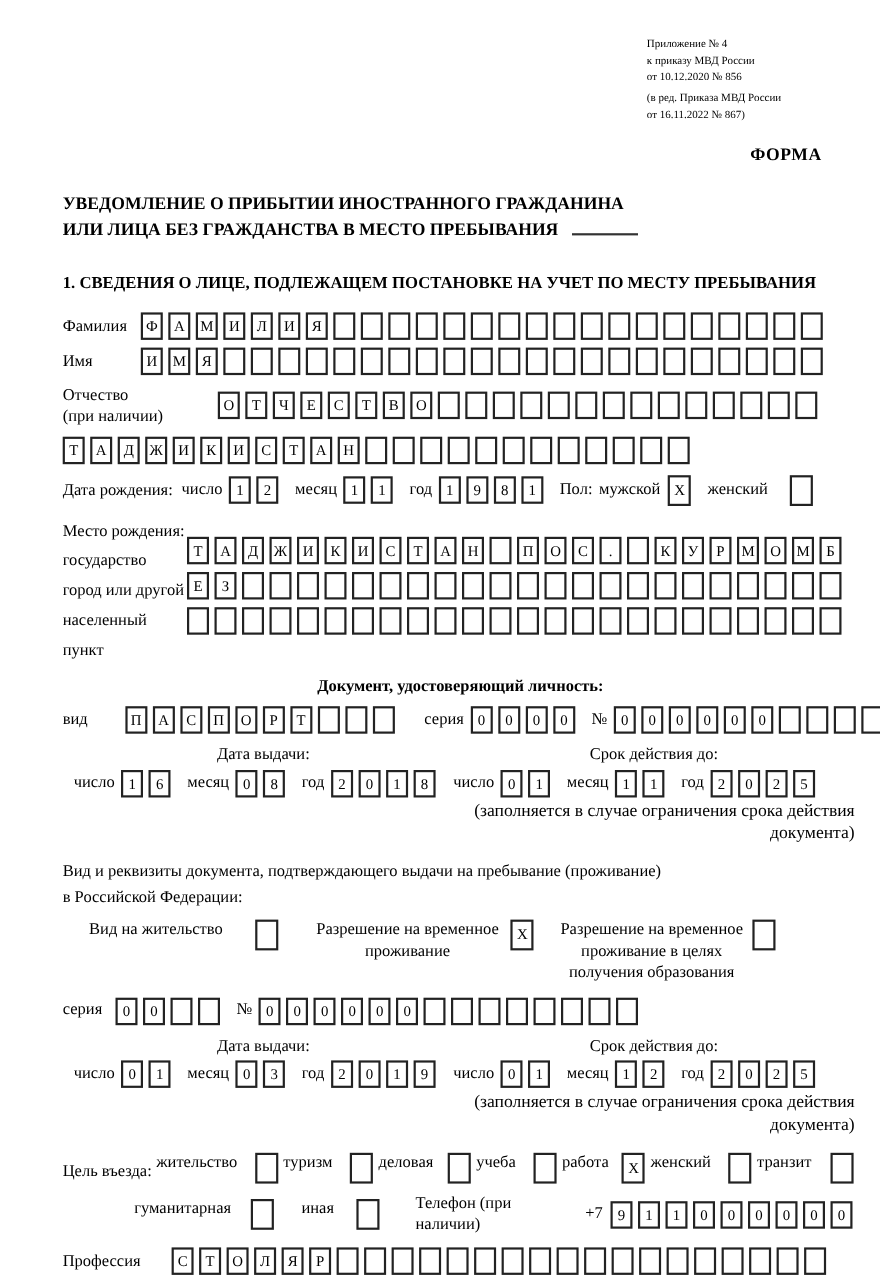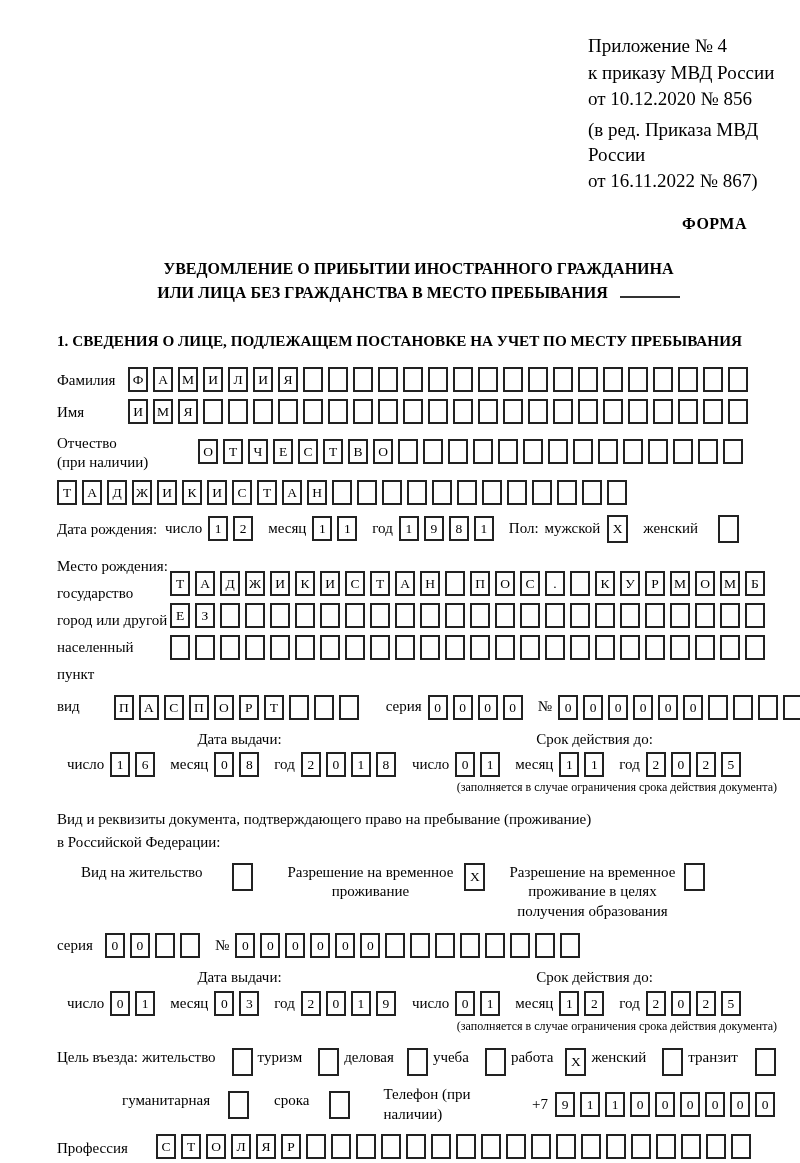--- a/index.html
+++ b/index.html
@@ -1,25 +1,25 @@
 <!DOCTYPE html>
 <html><head>
 <meta charset="utf-8">
 <style>
   html,body{margin:0;padding:0;background:#fff;}
   .page{
     width:800px;min-height:1163px;box-sizing:border-box;
     padding:34px 20px 40px 57px;background:#fff;color:#000;
     font-family:"Liberation Serif","DejaVu Serif",serif;font-size:15px;line-height:1.3;
   }
-  .topblock{margin-left:auto;width:192px;font-size:19px;}
+  .topblock{margin-left:auto;width:192px;font-size:10px;}
   .topblock div{margin-bottom:2px;}
   .edition{margin-top:6px;}
   .forma{font-weight:bold;text-align:right;padding-right:33px;margin-top:20px;font-size:16px;letter-spacing:.5px;}
-  .doc-title{font-weight:bold;text-align:center;font-size:16px;margin-top:22px;line-height:1.5;}
+  .doc-title{font-weight:bold;text-align:left;font-size:16px;margin-top:22px;line-height:1.5;}
   .title-blank{display:inline-block;width:60px;border-bottom:2px solid #333;height:14px;margin-left:12px;}
   .sec-head{font-weight:bold;font-size:15.2px;margin-top:26px;margin-bottom:16px;}
   .frow{display:flex;align-items:center;margin-bottom:7px;}
   .lbl{flex:none;padding-top:3px;}
   .w71{width:71px;}.w113{width:113px;}.w116{width:116px;}.w141{width:141px;}
   .boxes{display:inline-flex;flex:none;}
   .cell{
     flex:none;display:inline-block;width:16px;height:21px;border:2px solid #222;
     margin-right:5px;text-align:center;font-size:13.5px;line-height:21px;background:#fff;
   }
@@ -27,28 +27,28 @@
   .ig{display:inline-flex;align-items:center;flex:none;}
   .ig .txt{margin:0 6px 0 10px;}
   .ig .txt.first{margin-left:0;}
   .stackrows .boxes{margin-bottom:7px;display:flex;}
   .center-bold{font-weight:bold;text-align:center;margin:10px 0 8px 0;}
   .datecols{display:flex;margin-top:10px;}
   .dcol{flex:none;}
   .dcol .dhead{text-align:center;margin-bottom:3px;}
   .dcol-l{width:345px;margin-left:10px;}
   .dcol-r{width:365px;}
-  .note{font-size:12px;margin-top:3px;}
+  .note{font-size:16px;margin-top:3px;}
   .note-r{text-align:right;}
   .intro{margin-top:14px;margin-bottom:4px;}
   .optrow{display:flex;margin-top:10px;margin-bottom:12px;}
   .opt{display:flex;align-items:flex-start;flex:none;}
   .opt .olabel{text-align:center;}
   .opt .cell{margin-left:8px;margin-top:0;}
-  .purpose{display:flex;align-items:flex-start;justify-content:space-between;margin-top:14px;}
+  .purpose{display:flex;align-items:flex-end;justify-content:space-between;margin-top:14px;}
   .purpose .ptxt{flex:none;margin-right:4px;}
   .purpose2{display:flex;align-items:center;margin-top:9px;margin-left:65px;}
   .mt10{margin-top:10px;}
 </style>
 </head>
 <body>
 
 <div class="page">
 
   <div class="topblock">
@@ -305,20 +305,21 @@
           <span class="cell"></span>
           <span class="cell"></span>
           <span class="cell"></span>
           <span class="cell"></span>
           <span class="cell"></span>
           <span class="cell"></span>
         </div>
     </div>
   </div>
 
+  <div class="center-bold">Документ, удостоверяющий личность:</div>
 
   <div class="frow">
     <div class="ig">
       <span class="txt first" style="margin-right:34px">вид</span>
       <span class="boxes">
           <span class="cell">П</span>
           <span class="cell">А</span>
           <span class="cell">С</span>
           <span class="cell">П</span>
           <span class="cell">О</span>
@@ -392,21 +393,21 @@
             <span class="cell">2</span>
             <span class="cell">0</span>
             <span class="cell">2</span>
             <span class="cell">5</span>
           </span>
       </div>
       <div class="note note-r">(заполняется в случае ограничения срока действия документа)</div>
     </div>
   </div>
 
-  <div class="intro">Вид и реквизиты документа, подтверждающего право на пребывание (проживание)</div>
+  <div class="intro">Вид и реквизиты документа, подтверждающего выдачи на пребывание (проживание)</div>
   <div>в Российской Федерации:</div>
 
   <div class="optrow">
     <div class="opt" style="margin-left:24px">
       <span class="olabel">Вид на жительство</span>
       <span class="boxes cb" style="margin-left:22px">
           <span class="cell"></span>
         </span>
     </div>
     <div class="opt" style="margin-left:26px">
@@ -547,21 +548,21 @@
   </div>
 
   <div class="purpose2">
     <span class="opt">
         <span>гуманитарная</span>
         <span class="boxes cb" style="margin-left:10px">
           <span class="cell"></span>
         </span>
       </span>
     <span class="opt" style="margin-left:20px">
-        <span>срока</span>
+        <span>иная</span>
         <span class="boxes cb" style="margin-left:12px">
           <span class="cell"></span>
         </span>
       </span>
     <span style="margin-left:28px">Телефон (при наличии)</span>
     <span style="margin-left:26px;margin-right:7px">+7</span>
     <span class="boxes">
         <span class="cell">9</span>
         <span class="cell">1</span>
         <span class="cell">1</span>

